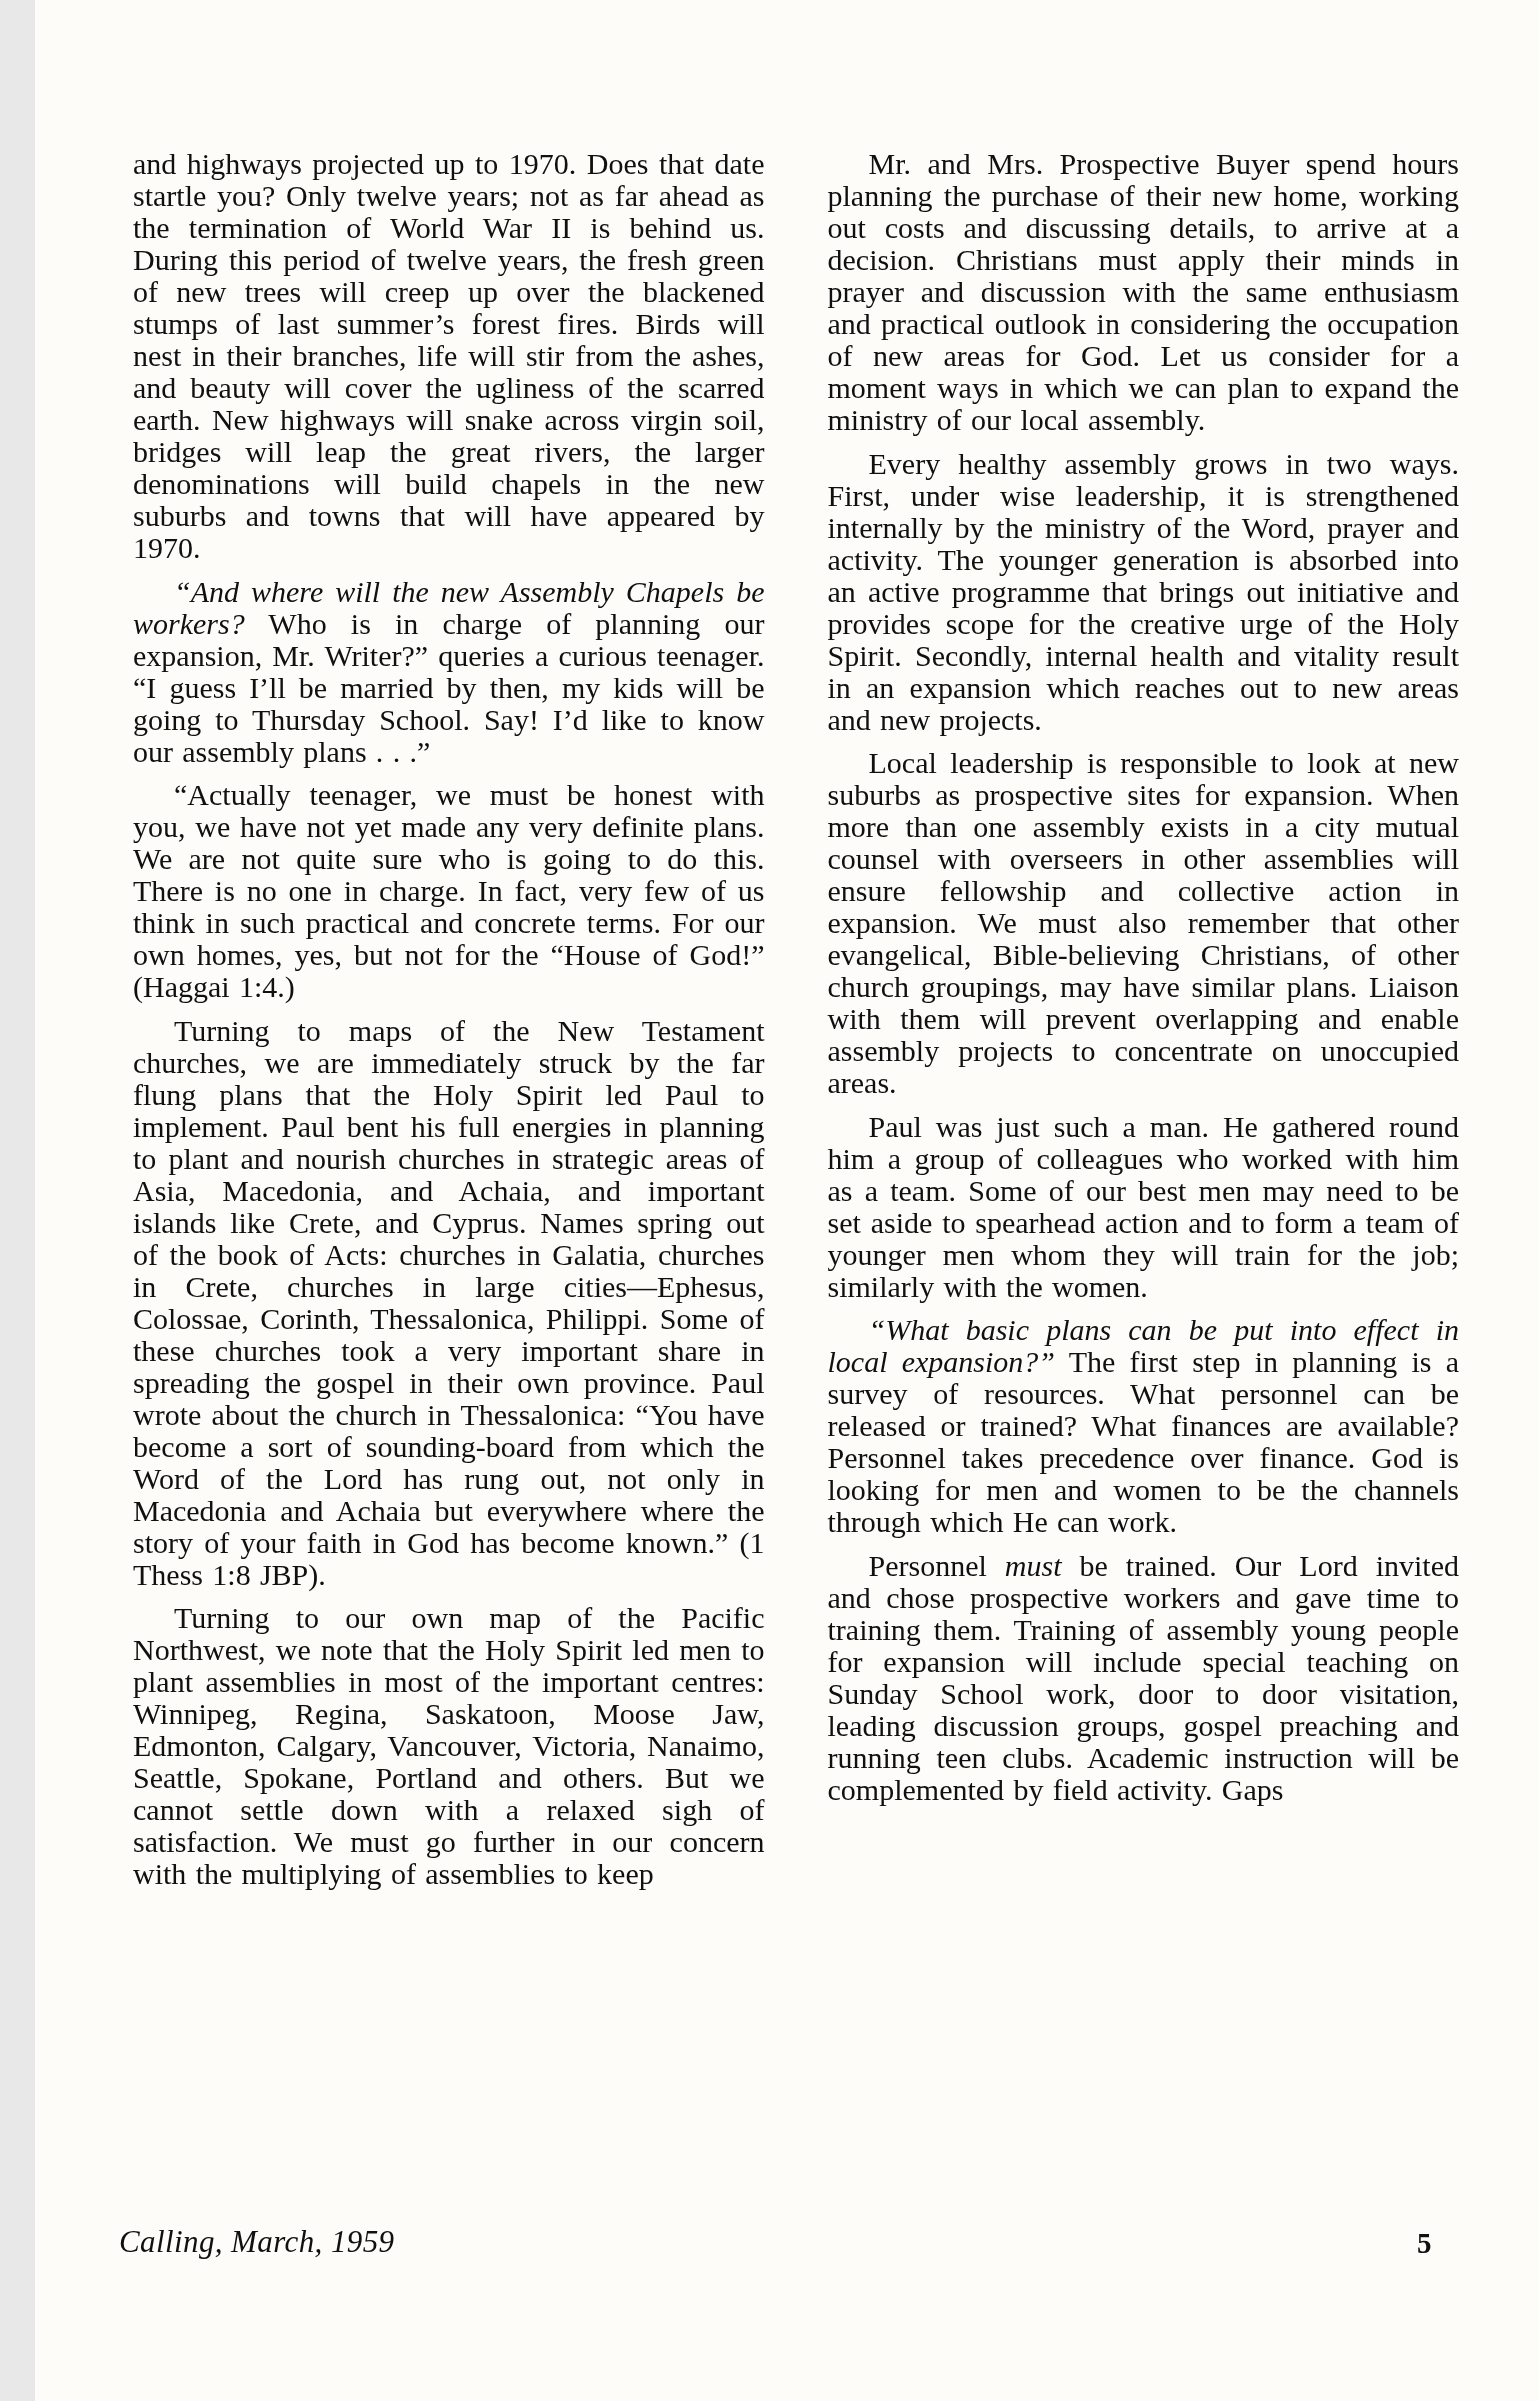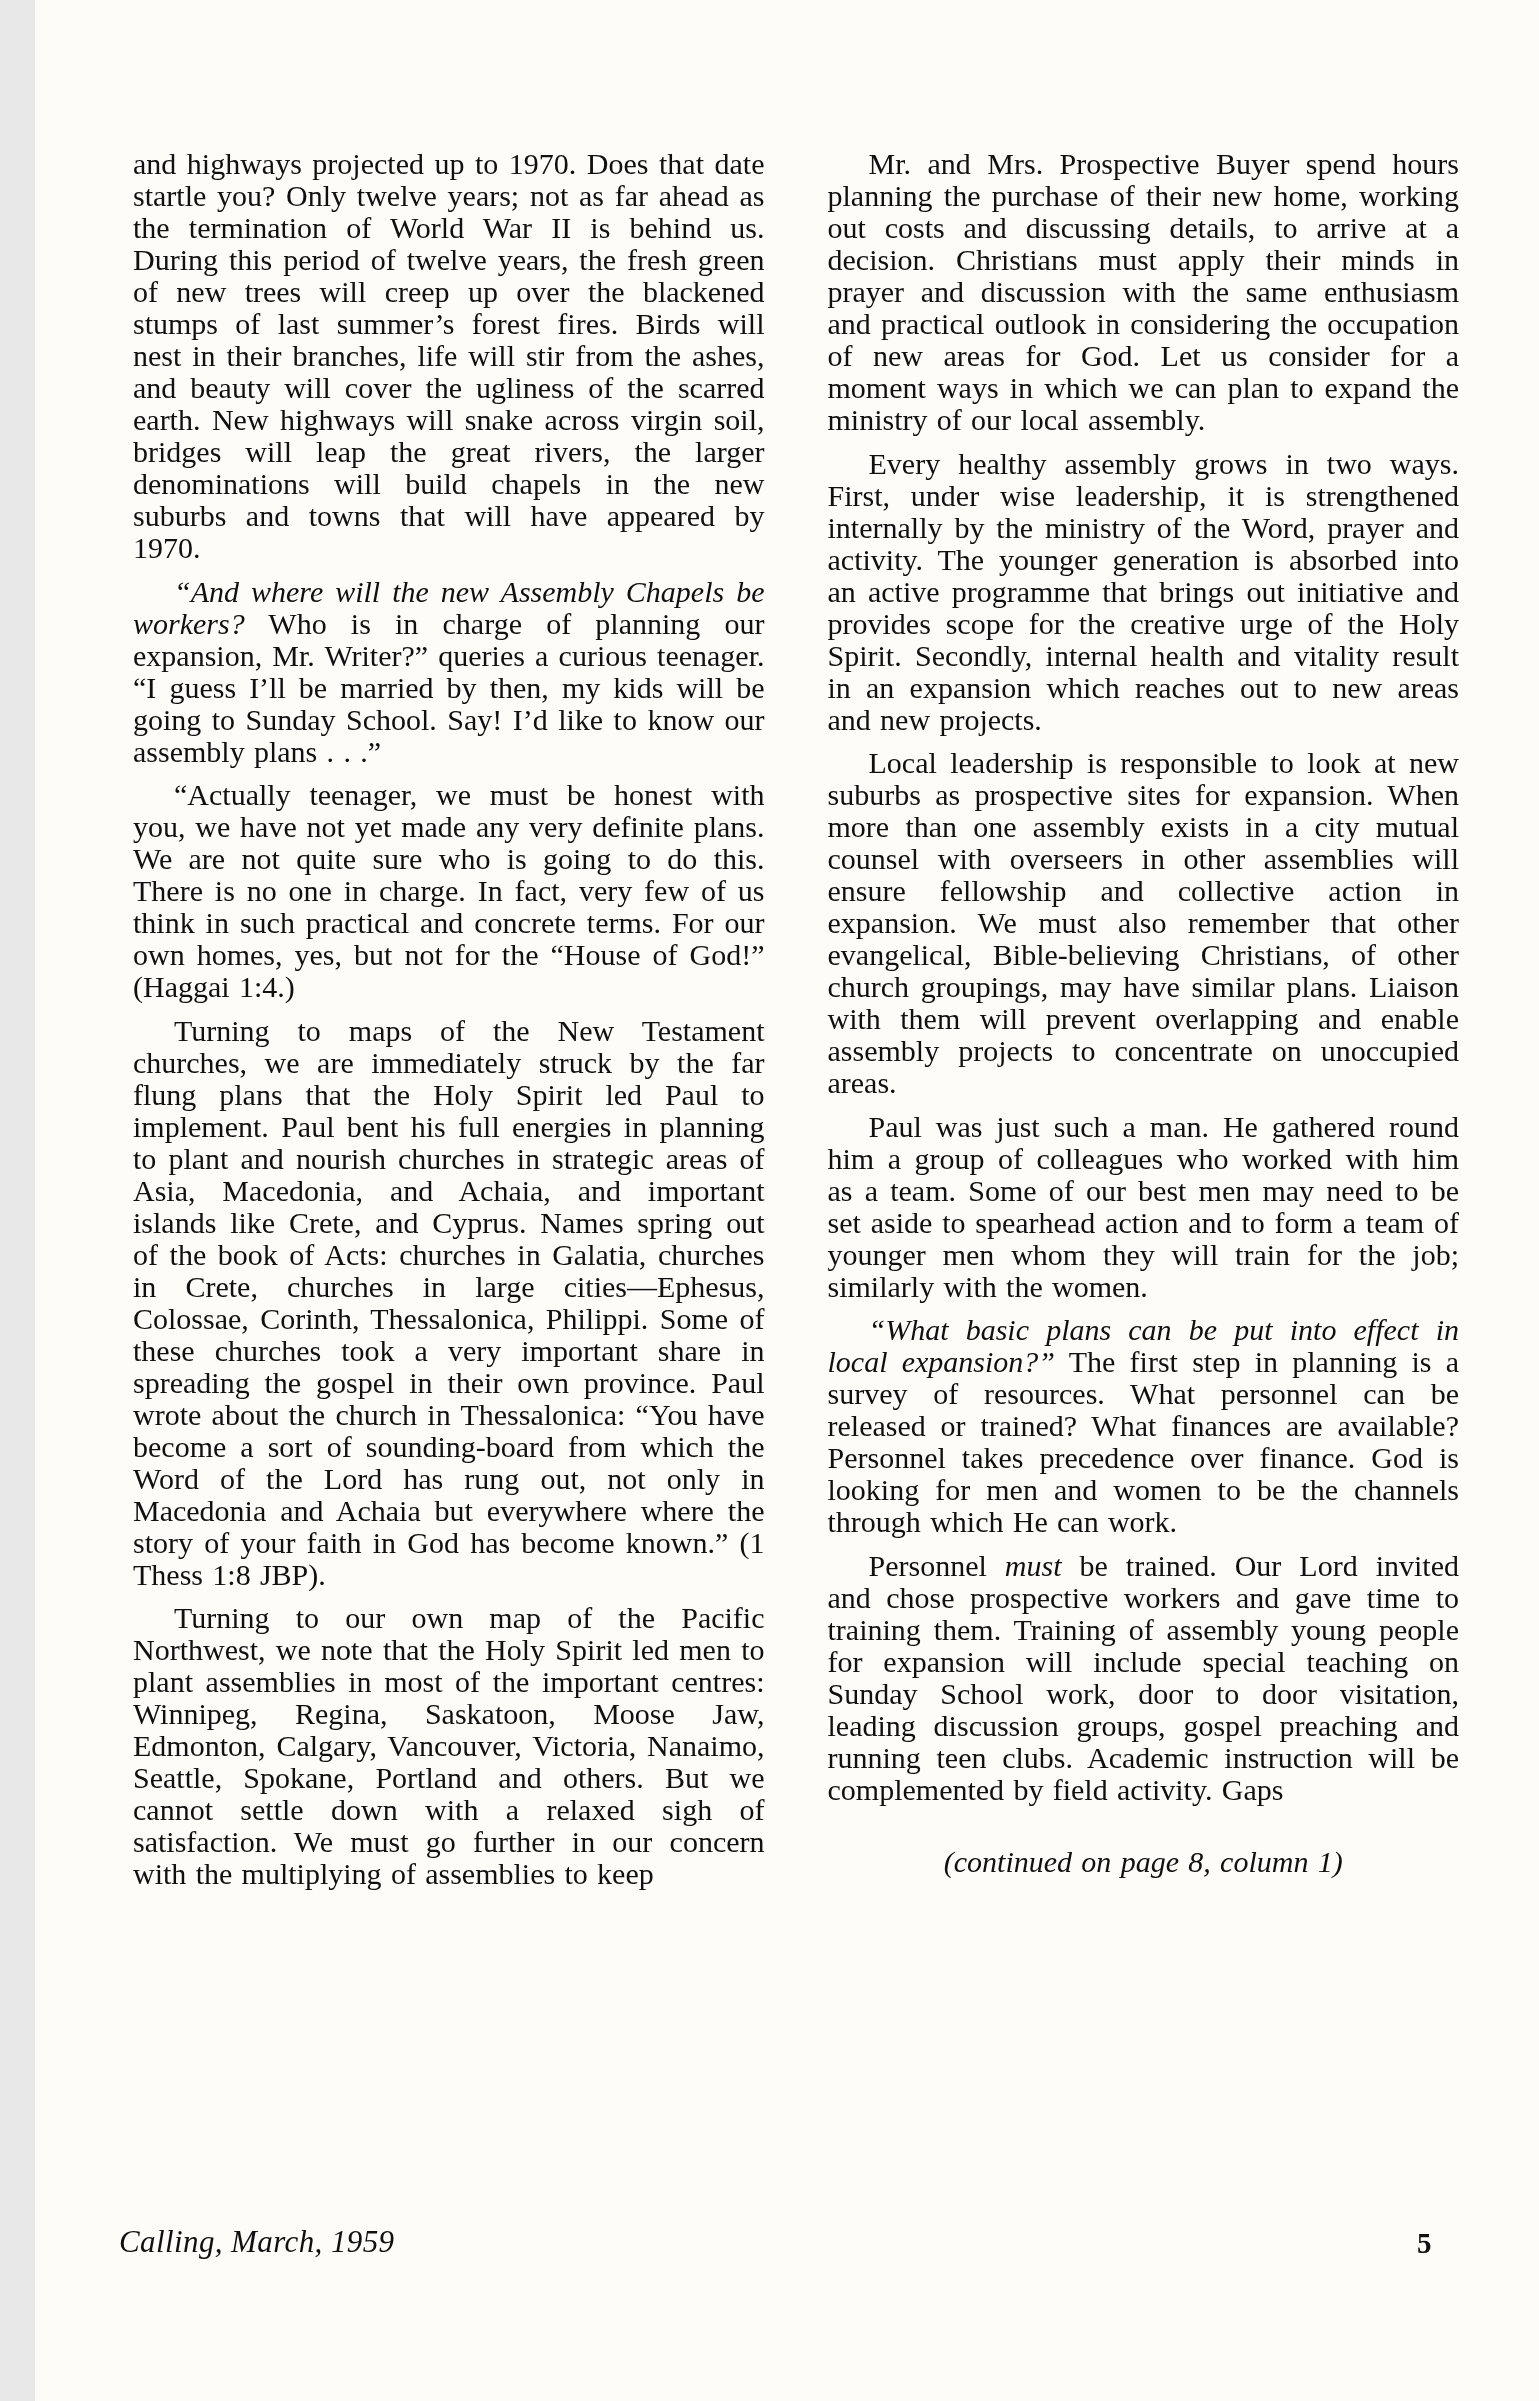--- a/index.html
+++ b/index.html
@@ -66,31 +66,30 @@
     font-weight: 700;
   }
 </style>
 </head>
 <body>
 
 <div class="page" style="background: rgb(253, 252, 249); color: rgb(16, 16, 16); margin-left: 35px;">
   <main class="columns">
     <section class="col" id="col-left">
         <p class="no-indent"><span class="rm">and highways projected up to 1970. Does that date startle you? Only twelve years; not as far ahead as the termination of World War II is behind us. During this period of twelve years, the fresh green of new trees will creep up over the blackened stumps of last summer’s forest fires. Birds will nest in their branches, life will stir from the ashes, and beauty will cover the ugliness of the scarred earth. New highways will snake across virgin soil, bridges will leap the great rivers, the larger denominations will build chapels in the new suburbs and towns that will have appeared by 1970.</span></p>
-        <p><span class="it">“And where will the new Assembly Chapels be workers?</span><span class="rm"> Who is in charge of planning our expansion, Mr. Writer?” queries a curious teenager. “I guess I’ll be married by then, my kids will be going to Sunday School. Say! I’d like to know our assembly plans . . .”</span></p>
+        <p><span class="it">“And where will the new Assembly Chapels be workers?</span><span class="rm"> Who is in charge of planning our expansion, Mr. Writer?” queries a curious teenager. “I guess I’ll be married by then, my kids will be going to Thursday School. Say! I’d like to know our assembly plans . . .”</span></p>
         <p><span class="rm">“Actually teenager, we must be honest with you, we have not yet made any very definite plans. We are not quite sure who is going to do this. There is no one in charge. In fact, very few of us think in such practical and concrete terms. For our own homes, yes, but not for the “House of God!” (Haggai 1:4.)</span></p>
         <p><span class="rm">Turning to maps of the New Testament churches, we are immediately struck by the far flung plans that the Holy Spirit led Paul to implement. Paul bent his full energies in planning to plant and nourish churches in strategic areas of Asia, Macedonia, and Achaia, and important islands like Crete, and Cyprus. Names spring out of the book of Acts: churches in Galatia, churches in Crete, churches in large cities—Ephesus, Colossae, Corinth, Thessalonica, Philippi. Some of these churches took a very important share in spreading the gospel in their own province. Paul wrote about the church in Thessalonica: “You have become a sort of sounding-board from which the Word of the Lord has rung out, not only in Macedonia and Achaia but everywhere where the story of your faith in God has become known.” (1 Thess 1:8 JBP).</span></p>
         <p><span class="rm">Turning to our own map of the Pacific Northwest, we note that the Holy Spirit led men to plant assemblies in most of the important centres: Winnipeg, Regina, Saskatoon, Moose Jaw, Edmonton, Calgary, Vancouver, Victoria, Nanaimo, Seattle, Spokane, Portland and others. But we cannot settle down with a relaxed sigh of satisfaction. We must go further in our concern with the multiplying of assemblies to keep</span></p>
       </section>
     <section class="col" id="col-right">
         <p><span class="rm">Mr. and Mrs. Prospective Buyer spend hours planning the purchase of their new home, working out costs and discussing details, to arrive at a decision. Christians must apply their minds in prayer and discussion with the same enthusiasm and practical outlook in considering the occupation of new areas for God. Let us consider for a moment ways in which we can plan to expand the ministry of our local assembly.</span></p>
         <p><span class="rm">Every healthy assembly grows in two ways. First, under wise leadership, it is strengthened internally by the ministry of the Word, prayer and activity. The younger generation is absorbed into an active programme that brings out initiative and provides scope for the creative urge of the Holy Spirit. Secondly, internal health and vitality result in an expansion which reaches out to new areas and new projects.</span></p>
         <p><span class="rm">Local leadership is responsible to look at new suburbs as prospective sites for expansion. When more than one assembly exists in a city mutual counsel with overseers in other assemblies will ensure fellowship and collective action in expansion. We must also remember that other evangelical, Bible-believing Christians, of other church groupings, may have similar plans. Liaison with them will prevent overlapping and enable assembly projects to concentrate on unoccupied areas.</span></p>
         <p><span class="rm">Paul was just such a man. He gathered round him a group of colleagues who worked with him as a team. Some of our best men may need to be set aside to spearhead action and to form a team of younger men whom they will train for the job; similarly with the women.</span></p>
         <p><span class="it">“What basic plans can be put into effect in local expansion?”</span><span class="rm"> The first step in planning is a survey of resources. What personnel can be released or trained? What finances are available? Personnel takes precedence over finance. God is looking for men and women to be the channels through which He can work.</span></p>
         <p><span class="rm">Personnel </span><span class="it">must</span><span class="rm"> be trained. Our Lord invited and chose prospective workers and gave time to training them. Training of assembly young people for expansion will include special teaching on Sunday School work, door to door visitation, leading discussion groups, gospel preaching and running teen clubs. Academic instruction will be complemented by field activity. Gaps</span></p>
-        <p class="no-indent center-note"><span class="it">(continued on page 8, column 1)</span></p>
       </section>
   </main>
   <div class="footer-journal">Calling, March, 1959</div>
   <div class="footer-pagenum">5</div>
 </div>
 
 
 </body></html>

